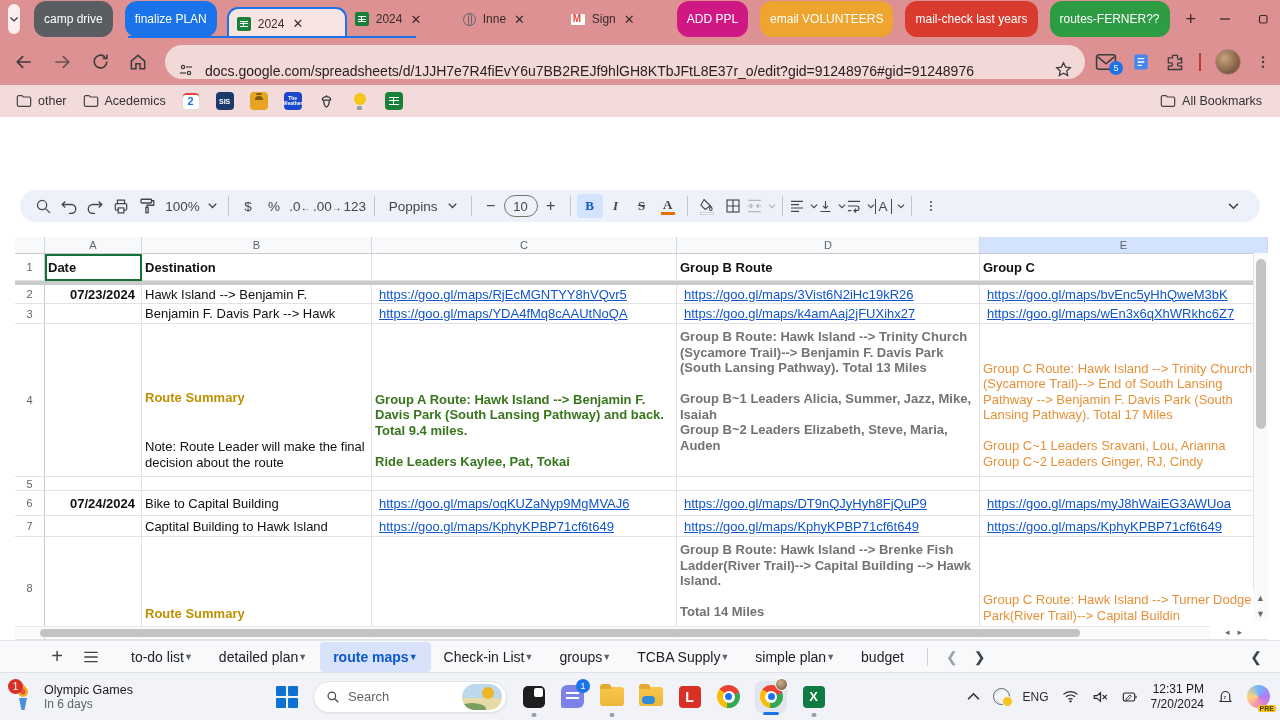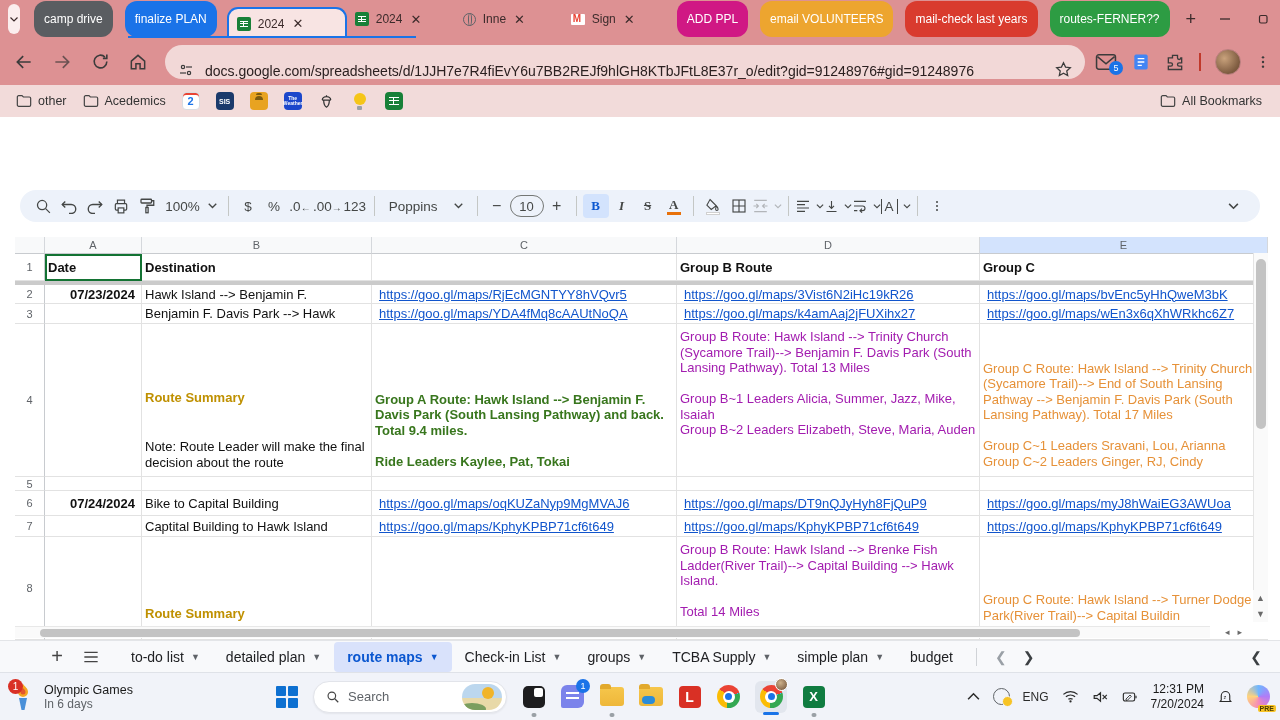--- a/index.html
+++ b/index.html
@@ -80,21 +80,21 @@
   .avatar-g::before{content:"";position:absolute;left:11px;top:6px;width:10px;height:10px;border-radius:50%;background:#a8d5b4}
   .avatar-g::after{content:"";position:absolute;left:6px;top:17px;width:20px;height:12px;border-radius:10px 10px 0 0;background:#a8d5b4}
 
   
   .toolbar{position:absolute;left:20px;top:190px;width:1240px;height:32px;background:#edf2fa;border-radius:20px;display:flex;align-items:center;color:#444746;font-size:13px}
   .tb{display:flex;align-items:center;justify-content:center;height:24px;min-width:26px;border-radius:4px}
   .tbsep{width:1px;height:20px;background:#c4c7c5;margin:0 6px}
   .tbtxt{font-size:13.5px;color:#444746}
   .tbold{font-weight:700;font-family:"Liberation Serif",serif}
   .tb-active{background:#d3e3fd;color:#0b57d0;font-weight:700}
-  .fontbox{display:flex;align-items:center;gap:16px;padding:0 8px}
+  .fontbox{display:flex;align-items:center;gap:10px;padding:0 8px}
   .sizebox{width:34px;height:22px;border:1px solid #747775;border-radius:11px;display:flex;align-items:center;justify-content:center;font-size:13px}
   .acolor{display:flex;flex-direction:column;align-items:center;line-height:1}
   .abar{width:14px;height:3px;margin-top:1px}
   .gray{color:#b2b5b9}
 
   
   .sheetarea{position:absolute;left:0;top:227px;width:1280px;height:413px;background:#fff}
   .gridwrap{position:absolute;left:15px;top:10px;width:1253px}
   .grow{display:flex}
   .cell{border-right:1px solid #e2e2e2;border-bottom:1px solid #e2e2e2;font-size:13px;color:#111;overflow:hidden;padding:0 3px;display:flex;align-items:center}
@@ -103,38 +103,38 @@
   .hdr{background:#f8f9fa;justify-content:center;color:#5f6368;font-size:11px;border-bottom:1px solid #c8cbcf;border-right:1px solid #d5d8dc}
   .hdrE{background:#d3e3fd}
   .h17{height:17px}.h27{height:27px}.h19{height:19px}.h20{height:20px}.h153{height:153px}.h14{height:14px}.h25{height:25px}.h21{height:21px}.h103{height:103px}
   .frozen{height:4px;background:#cbcbcb;width:1253px}
   .bold{font-weight:700}
   .datec{font-weight:700;justify-content:flex-end;padding-right:6px}
   .linkc{color:#1155cc;text-decoration:underline;white-space:nowrap;padding-left:7px}
   .pre{white-space:pre-line;line-height:15.5px}
   .olive{color:#bf9000;font-weight:700}
   .grn{color:#38761d;font-weight:700}
-  .mag{color:#a21caf;font-weight:400}
+  .mag{color:#737373;font-weight:700}
   .org{color:#e69138;font-weight:400}
   .vtop{align-items:flex-start;padding-top:5px}
   .vbot{align-items:flex-end;padding-bottom:7px}
   .relcell{position:relative}
   .sel{outline:2px solid #137333;outline-offset:-2px}
   
   .vscroll{position:absolute;right:12px;top:253px;width:15px;height:387px;background:#fafafa;border-left:1px solid #e4e4e4}
   .vthumb{position:absolute;left:2px;top:6px;width:10px;height:170px;background:#c3c3c3;border-radius:5px}
   .varrows{position:absolute;right:12px;top:590px;width:15px;font-size:9px;color:#6a6a6a;text-align:center;line-height:16px;background:#fafafa}
   .hscroll{position:absolute;left:15px;top:399px;width:1195px;height:12px;background:#fafafa;border-top:1px solid #e8e8e8}
   .hthumb{position:absolute;left:25px;top:2px;width:1040px;height:8px;background:#c3c3c3;border-radius:4px}
   .harrows{position:absolute;left:1225px;top:399px;height:12px;display:flex;gap:8px;font-size:9px;color:#6a6a6a;align-items:center}
 
   
   .sheetbar{position:absolute;left:0;top:640px;width:1280px;height:32px;background:#f8f9fb;border-top:1px solid #e3e5e8;display:flex;align-items:center;font-size:14px;color:#202124}
   .sbico{width:34px;display:flex;justify-content:center;align-items:center}
-  .stab{display:flex;align-items:center;gap:7px;padding:0 13px;height:32px;white-space:nowrap}
+  .stab{display:flex;align-items:center;padding:0 13px;height:32px;white-space:nowrap}
   .stab-active{background:#d9e2fb;color:#0b57d0;font-weight:700;border-radius:4px;height:30px}
   .scaret{font-size:9px;color:#5f6368}
   .scaret-b{font-size:9px;color:#0b57d0}
   .sbdiv{width:1px;height:18px;background:#d0d3d7;margin:0 10px}
   .snav{color:#9aa0a6;font-size:14px;margin:0 8px}
   .snav-dark{color:#3c4043}
   .sbcollapse{margin-left:auto;margin-right:18px;color:#3c4043;font-size:14px}
 
   
   .taskbar{position:absolute;left:0;top:672px;width:1280px;height:48px;background:#f1f3f9;border-top:1px solid #dfe2e8;display:flex;align-items:center}

